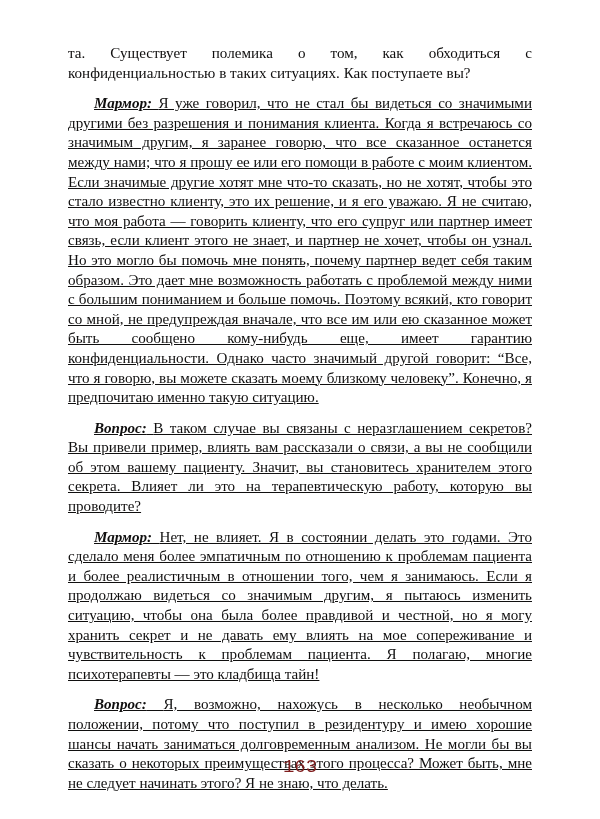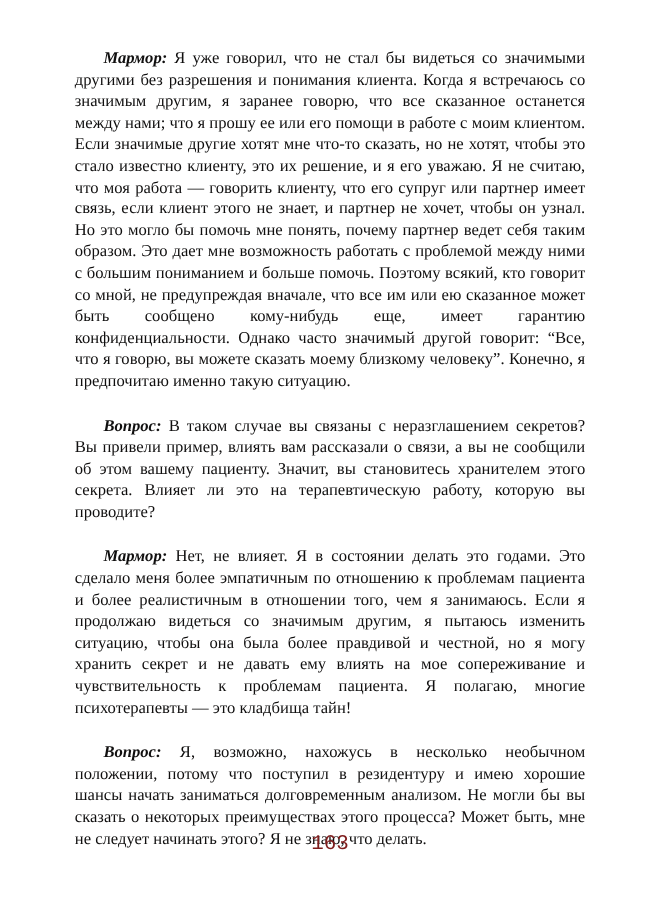--- a/index.html
+++ b/index.html
@@ -31,21 +31,22 @@
     color: #100f0f;
     -webkit-font-smoothing: antialiased;
   }
   .para.continued {
     text-indent: 0;
   }
   .para.indented {
     text-indent: 26px;
   }
   .para + .para {
-    margin-top: 21px;
+    margin-top: 11px;
+    text-decoration: underline;
   }
   .speaker {
     font-weight: bold;
     font-style: italic;
   }
   .page-number {
     position: absolute;
     left: 0;
     top: 758px;
     width: 600px;
@@ -56,20 +57,21 @@
     font-family: Liberation Mono, monospace;
   }
 </style>
 </head>
 <body>
 
 <div class="page">
 
   <div class="text-column">
 
+    <p class="para continued"><span>та. Существует полемика о том, как обходиться с конфиденциальностью в таких ситуациях. Как поступаете вы?</span></p>
 
     <p class="para indented"><span class="speaker">Мармор:</span> <span>Я уже говорил, что не стал бы видеться со значимыми другими без разрешения и понимания клиента. Когда я встречаюсь со значимым другим, я заранее говорю, что все сказанное останется между нами; что я прошу ее или его помощи в работе с моим клиентом. Если значимые другие хотят мне что-то сказать, но не хотят, чтобы это стало известно клиенту, это их решение, и я его уважаю. Я не считаю, что моя работа — говорить клиенту, что его супруг или партнер имеет связь, если клиент этого не знает, и партнер не хочет, чтобы он узнал. Но это могло бы помочь мне понять, почему партнер ведет себя таким образом. Это дает мне возможность работать с проблемой между ними с большим пониманием и больше помочь. Поэтому всякий, кто говорит со мной, не предупреждая вначале, что все им или ею сказанное может быть сообщено кому-нибудь еще, имеет гарантию конфиденциальности. Однако часто значимый другой говорит: “Все, что я говорю, вы можете сказать моему близкому человеку”. Конечно, я предпочитаю именно такую ситуацию.</span></p>
 
     <p class="para indented"><span class="speaker">Вопрос:</span> <span>В таком случае вы связаны с неразглашением секретов? Вы привели пример, влиять вам рассказали о связи, а вы не сообщили об этом вашему пациенту. Значит, вы становитесь хранителем этого секрета. Влияет ли это на терапевтическую работу, которую вы проводите?</span></p>
 
     <p class="para indented"><span class="speaker">Мармор:</span> <span>Нет, не влияет. Я в состоянии делать это годами. Это сделало меня более эмпатичным по отношению к проблемам пациента и более реалистичным в отношении того, чем я занимаюсь. Если я продолжаю видеться со значимым другим, я пытаюсь изменить ситуацию, чтобы она была более правдивой и честной, но я могу хранить секрет и не давать ему влиять на мое сопереживание и чувствительность к проблемам пациента. Я полагаю, многие психотерапевты — это кладбища тайн!</span></p>
 
     <p class="para indented"><span class="speaker">Вопрос:</span> <span>Я, возможно, нахожусь в несколько необычном положении, потому что поступил в резидентуру и имею хорошие шансы начать заниматься долговременным анализом. Не могли бы вы сказать о некоторых преимуществах этого процесса? Может быть, мне не следует начинать этого? Я не знаю, что делать.</span></p>
 
   </div>

